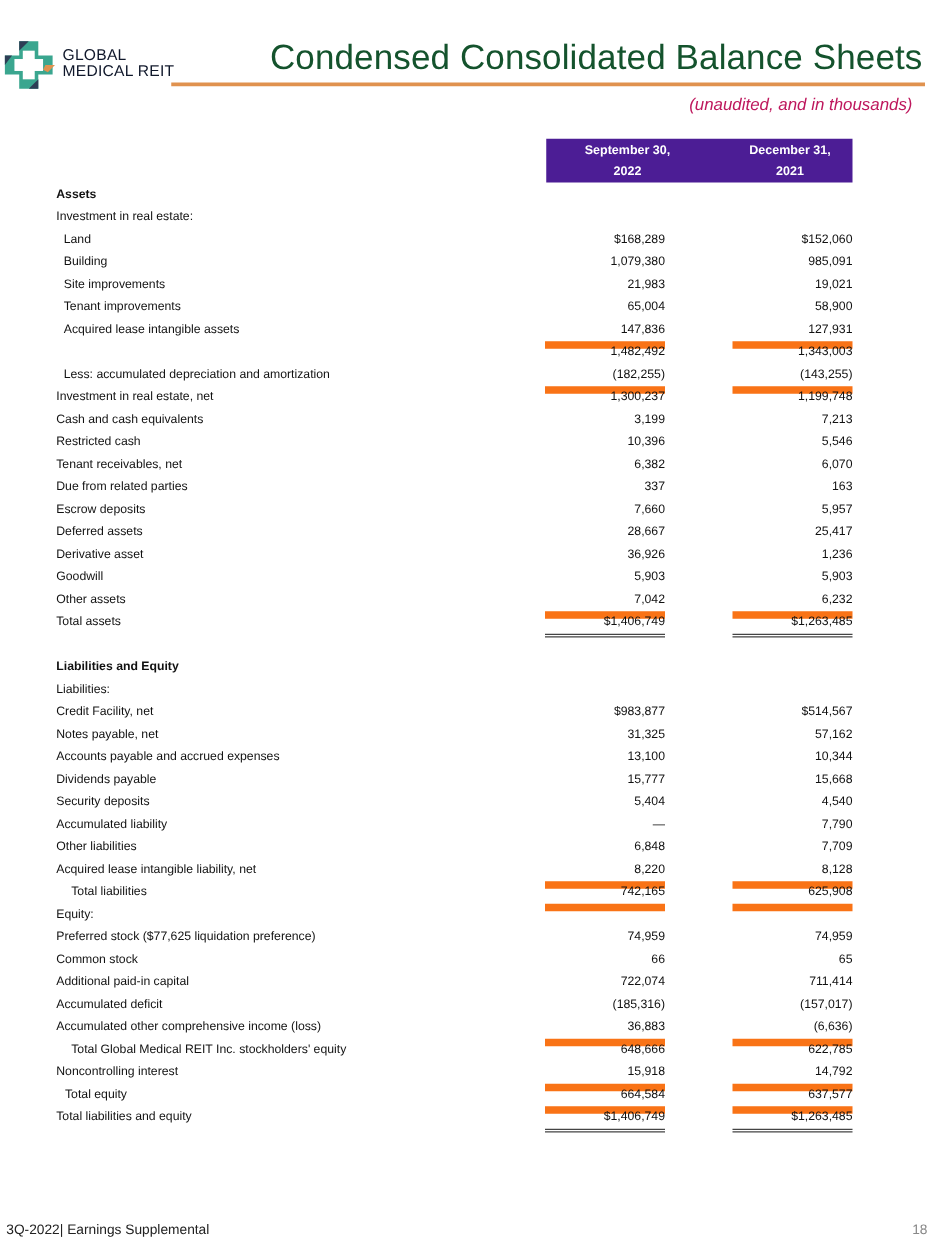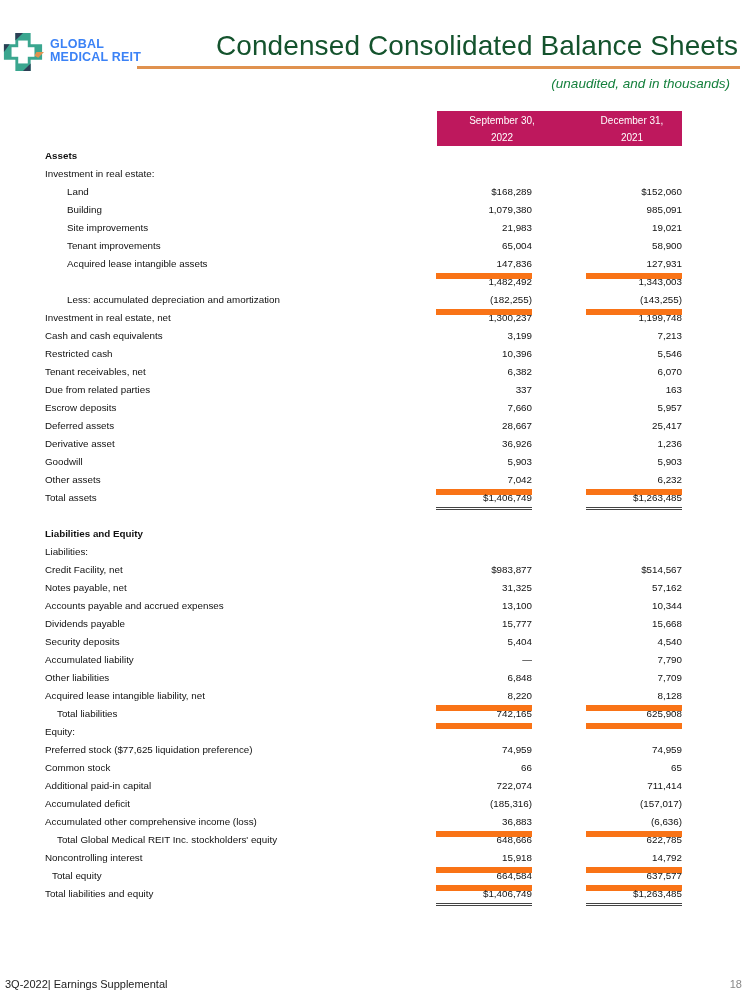--- a/index.html
+++ b/index.html
@@ -1,38 +1,38 @@
 <!DOCTYPE html>
 <html><head>
 <meta charset="utf-8">
 <style>
   * { margin:0; padding:0; box-sizing:border-box; }
   html, body { width:750px; height:1000px; background:#ffffff; overflow:hidden; }
   body { font-family: "Liberation Sans", "DejaVu Sans", sans-serif; color:#111; position:relative; }
 
   .logo { position:absolute; left:2px; top:30px; width:140px; height:44px; }
   .logo-mark { position:absolute; left:0; top:0; width:42px; height:44px; }
-  .logo-text { position:absolute; left:48px; top:8px; font-size:12.5px; line-height:13px; color:#3b82f6; font-weight:bold; letter-spacing:0.2px; }
+  .logo-text { position:absolute; left:48px; top:8px; font-size:12.5px; line-height:13px; color:#0f172a; font-weight:normal; letter-spacing:0.2px; }
   .logo-text span { display:block; }
 
   .title { position:absolute; right:12px; top:30px; font-size:28px; color:#14532d; font-weight:normal; letter-spacing:0.1px; }
   .title-rule { position:absolute; left:137px; right:10px; top:66px; height:3px; background:#e0924f; }
-  .subtitle { position:absolute; right:20px; top:76px; font-size:13.5px; font-style:italic; color:#15803d; }
-
-  .col-head { position:absolute; left:437px; top:111px; width:245px; height:35px; background:#be185d; color:#fff; font-weight:normal; font-size:10px; }
+  .subtitle { position:absolute; right:20px; top:76px; font-size:13.5px; font-style:italic; color:#be185d; }
+
+  .col-head { position:absolute; left:437px; top:111px; width:245px; height:35px; background:#4c1d95; color:#fff; font-weight:bold; font-size:10px; }
   .col-head .h { position:absolute; width:100px; text-align:center; line-height:18px; }
   .col-head .h1 { left:15px; }
   .col-head .h2 { left:145px; }
   .col-head .l1 { top:1px; }
   .col-head .l2 { top:18px; }
 
   .rows { position:absolute; left:0; top:147px; width:750px; }
   .row { position:relative; height:18px; font-size:9.8px; line-height:18px; }
   .row .lbl { position:absolute; left:45px; white-space:nowrap; }
-  .row.ind1 .lbl { left:51px;margin-left:16px; }
+  .row.ind1 .lbl { left:51px; }
   .row.ind2 .lbl { left:57px; }
   .row.ind3 .lbl { left:52px; }
   .row.bold .lbl { font-weight:bold; }
   .row .v { position:absolute; width:96px; text-align:right; white-space:nowrap; }
   .row .v1 { left:436px; }
   .row .v2 { left:586px; }
   .row .v.ul { border-bottom:6px solid #f97316; }
   .row .v.dul { border-bottom:3px double #444; }
   .gap { height:18px; }
 

